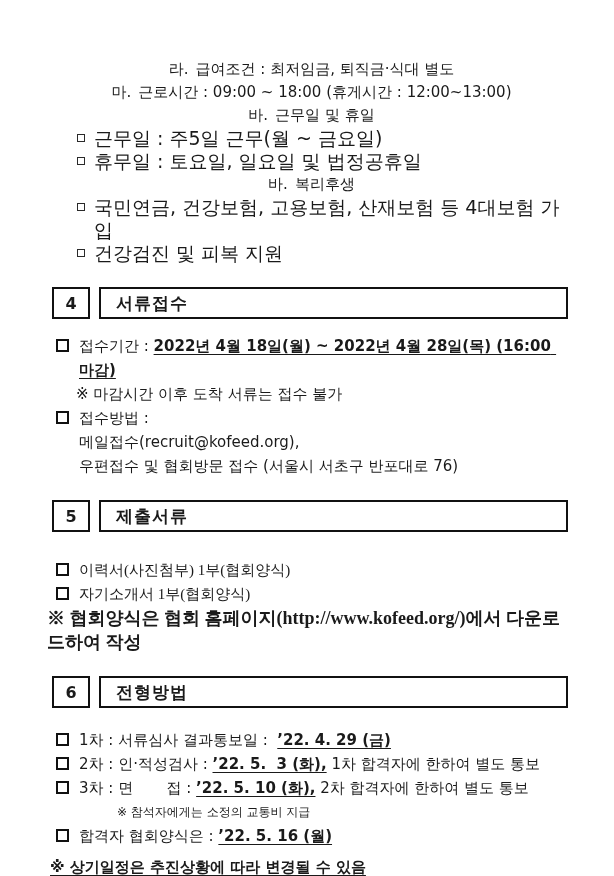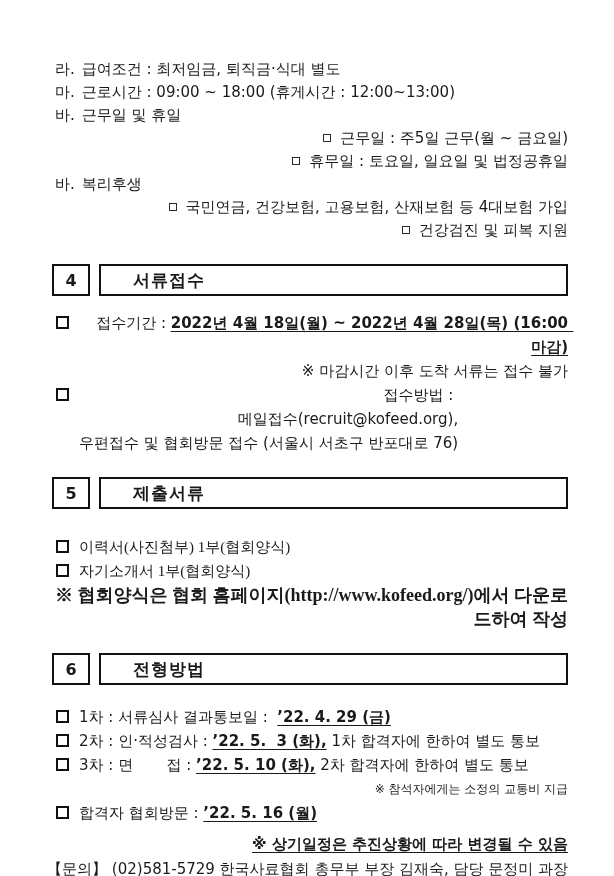--- a/index.html
+++ b/index.html
@@ -8,25 +8,25 @@
     background: #ffffff;
     color: #1a1a1a;
     font-family: "DejaVu Sans", sans-serif;
     overflow: hidden;
   }
   .page {
     box-sizing: border-box;
     width: 614px; height: 876px;
     padding: 58px 46px 0 55px;
   }
-  .line { font-size: 15px; line-height: 23px; white-space: pre-wrap; }
+  .line { font-size: 15px; line-height: 23px; white-space: pre-wrap; text-align: center; }
   .intro .label { margin-right: 7px; }
   .sub-row {
     display: flex; align-items: flex-start;
-    margin-left: 22px; line-height: 23px; font-size: 15px; justify-content: flex-end;
+    margin-left: 22px; line-height: 23px; font-size: 19px;
   }
   .sbullet {
     flex: none; width: 6px; height: 6px;
     border: 1.5px solid #2a2a2a;
     margin: 7px 9px 0 0;
   }
   .sec-header {
     display: flex; gap: 9px; align-items: stretch;
     margin-top: 22px; margin-left: -3px;
   }
@@ -35,38 +35,38 @@
     width: 38px; height: 32px;
     border: 2px solid #111;
     display: flex; align-items: center; justify-content: center;
     font-weight: 700; font-size: 16px;
   }
   .sec-title {
     flex: 1; box-sizing: border-box;
     height: 32px;
     border: 2px solid #111;
     display: flex; align-items: center;
-    padding-left: 32px;
+    padding-left: 15px;
     font-weight: 700; font-size: 17px;
     letter-spacing: 1px;
   }
-  .sec-body { margin-top: 15px; text-align: right; }
+  .sec-body { margin-top: 15px; }
   .chk-row {
     display: flex; align-items: flex-start;
     font-size: 15px; line-height: 24px;
   }
   .checkbox {
     flex: none; box-sizing: border-box;
     width: 13px; height: 13px;
     border: 2.5px solid #111;
     margin: 5px 10px 0 1px;
   }
   .chk-text { white-space: pre-wrap; }
   .bu { font-weight: 700; text-decoration: underline; text-underline-offset: 3px; }
-  .note-indent { font-size: 15px; line-height: 24px; white-space: pre-wrap; }
+  .note-indent { margin-left: 21px; font-size: 15px; line-height: 24px; white-space: pre-wrap; }
   .note-indent-wide { margin-left: 62px; font-size: 12px; line-height: 24px; white-space: pre-wrap; }
   .note-out { margin-left: -8px; font-weight: 700; font-size: 18px; line-height: 24px; white-space: pre-wrap; }
   .warn {
     margin-left: -5px; margin-top: 7px;
     font-weight: 700; font-size: 15px; line-height: 24px;
     text-decoration: underline; text-underline-offset: 3px;
     white-space: pre-wrap;
   }
   .footer-line {
     margin-left: -14px; margin-top: 1px;
@@ -155,19 +155,19 @@
       <span class="checkbox"></span>
       <div class="chk-text"><span>2차 : 인·적성검사 : </span><span class="bu">’22. 5.  3 (화),</span><span> 1차 합격자에 한하여 별도 통보</span></div>
     </div>
     <div class="chk-row">
       <span class="checkbox"></span>
       <div class="chk-text"><span>3차 : 면       접 : </span><span class="bu">’22. 5. 10 (화),</span><span> 2차 합격자에 한하여 별도 통보</span></div>
     </div>
     <div class="note-indent-wide">※ 참석자에게는 소정의 교통비 지급</div>
     <div class="chk-row">
       <span class="checkbox"></span>
-      <div class="chk-text"><span>합격자 협회방문 : </span><span class="bu">’22. 5. 16 (월)</span></div>
+      <div class="chk-text"><span>합격자 협회양식은 : </span><span class="bu">’22. 5. 16 (월)</span></div>
     </div>
     <div class="warn">※ 상기일정은 추진상황에 따라 변경될 수 있음</div>
     <div class="footer-line">【문의】 (02)581-5729 한국사료협회 총무부 부장 김재숙, 담당 문정미 과장</div>
   </div>
 
 </div>
 
 </body></html>

